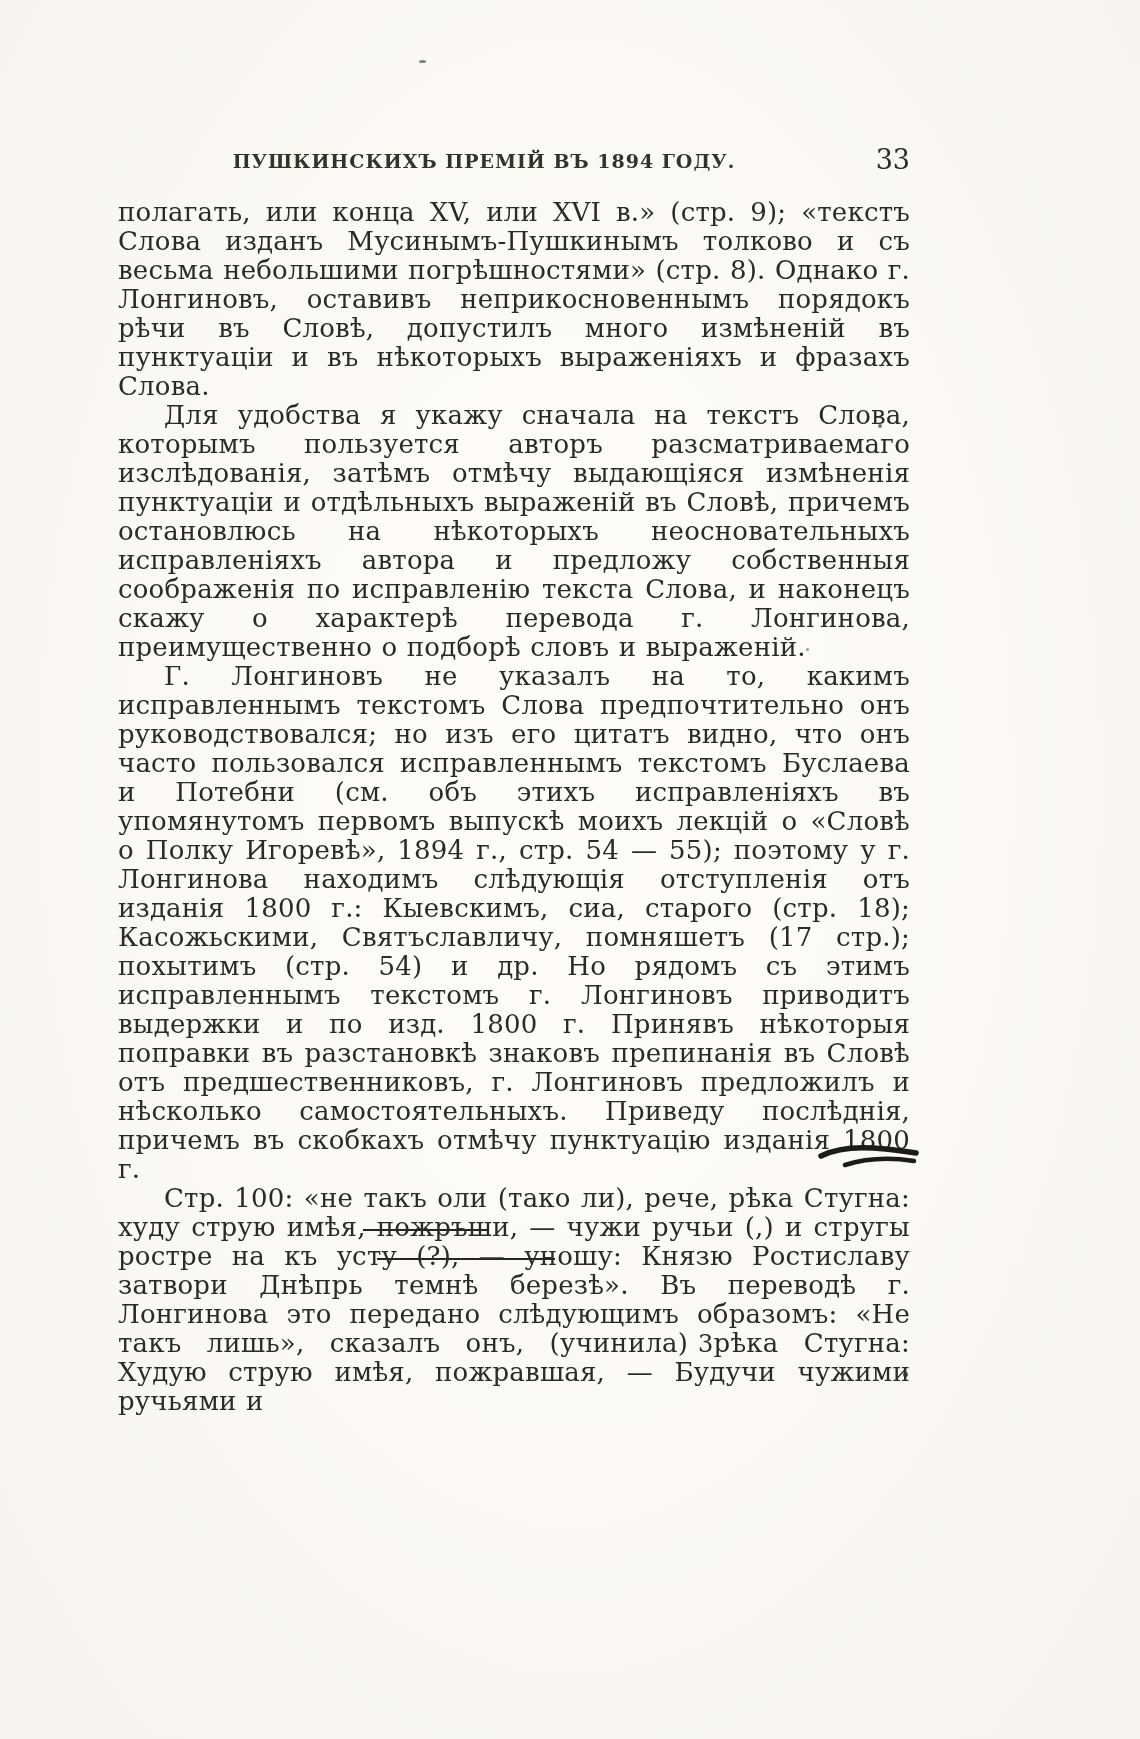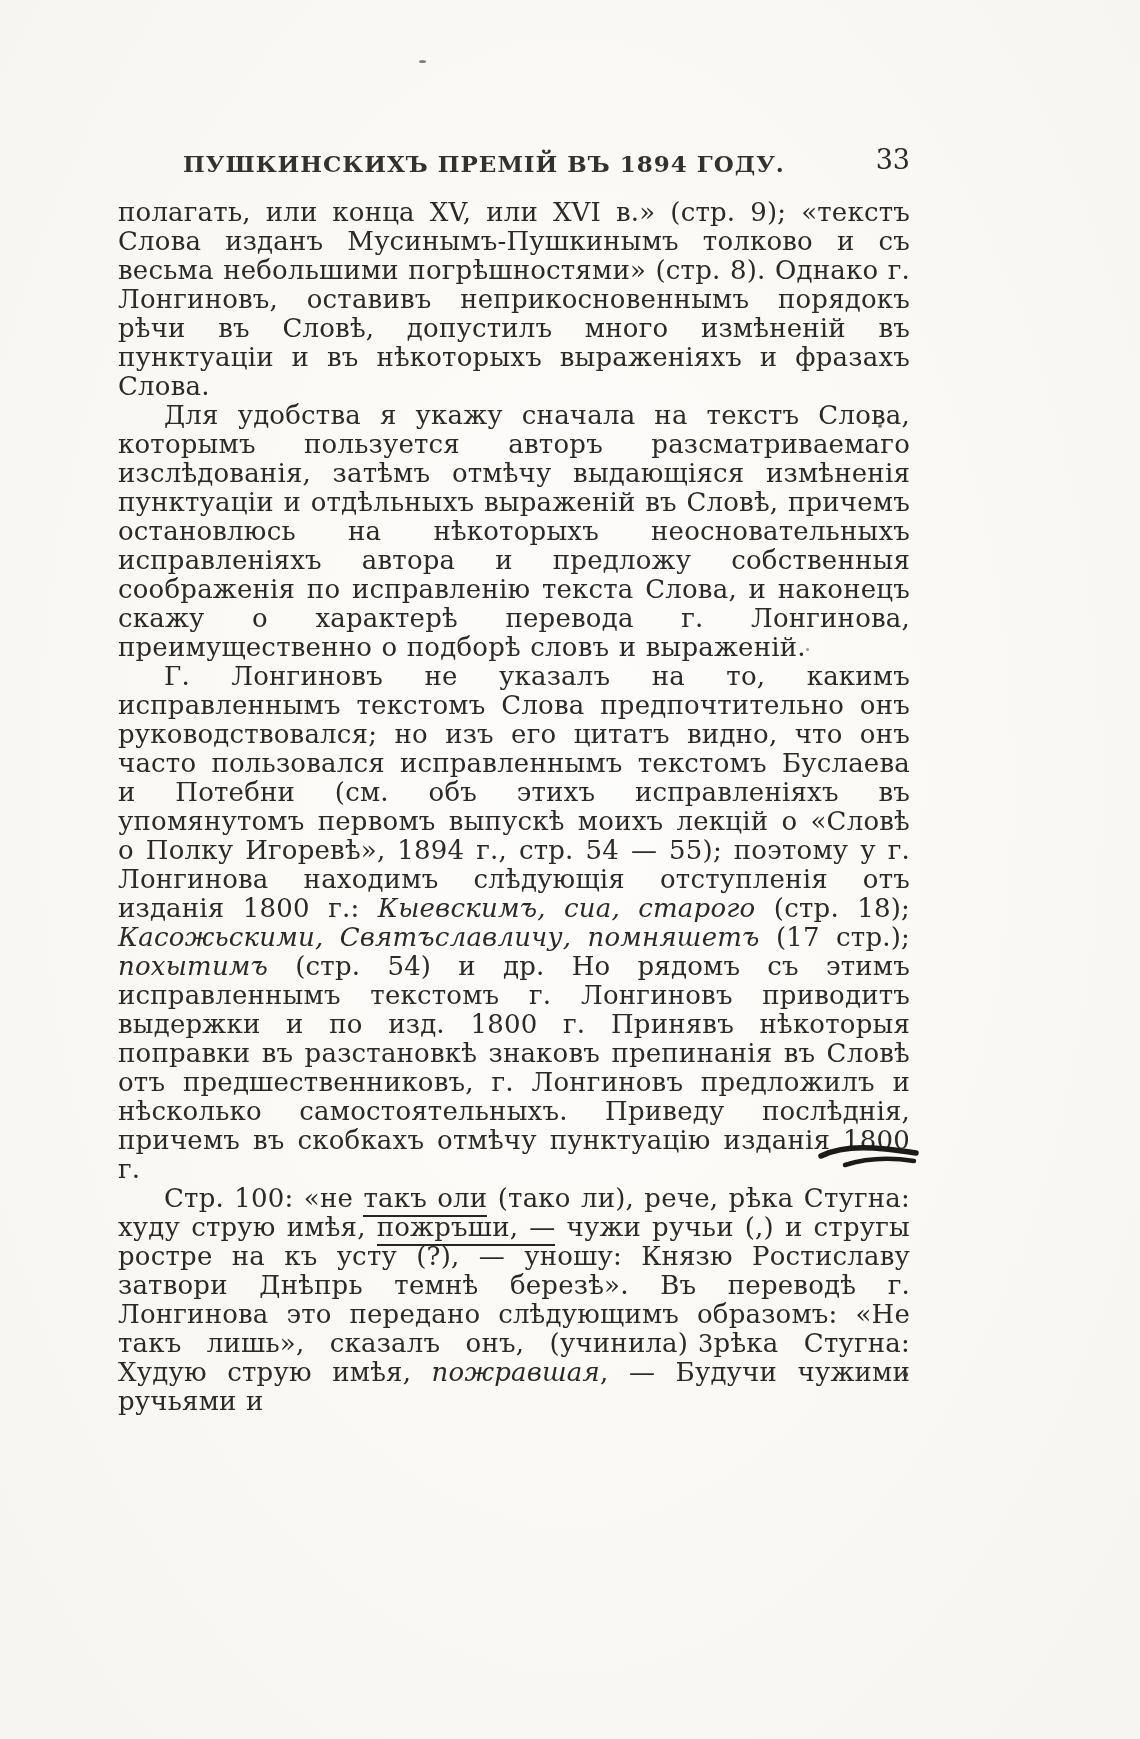--- a/index.html
+++ b/index.html
@@ -19,21 +19,21 @@
       #fbfaf6;
   }
   .running-header {
     position: absolute;
     left: 118px; top: 150px; width: 792px;
     height: 34px;
   }
   .header-title {
     display: block;
     text-align: center;
-    font-size: 23px;
+    font-size: 19px;
     font-weight: 700;
     letter-spacing: 1px;
     color: #33322d;
     padding-right: 60px; 
   }
   .page-number {
     position: absolute;
     right: 0px; top: -6px;
     font-size: 27px;
     color: #2b2a26;
@@ -43,24 +43,24 @@
     position: absolute;
     left: 118px; top: 198px; width: 792px;
     font-size: 26px;
     line-height: 29px;
     text-align: justify;
     letter-spacing: 0.2px;
     word-spacing: 1px;
   }
   .para { margin: 0; text-indent: 0; }
   .para.indent { text-indent: 46px; }
-  .italic { font-style: italic; }
+  .italic { }
   .underline {
     border-bottom: 2.5px solid #26251f;
-    padding-bottom: 2px;
+    padding-bottom: 16px;
   }
   .signature {
     position: absolute;
     left: 698px; top: 1330px;
     font-size: 24px;
   }
   .pen-mark {
     position: absolute;
     left: 815px; top: 1128px;
     width: 110px; height: 60px;

